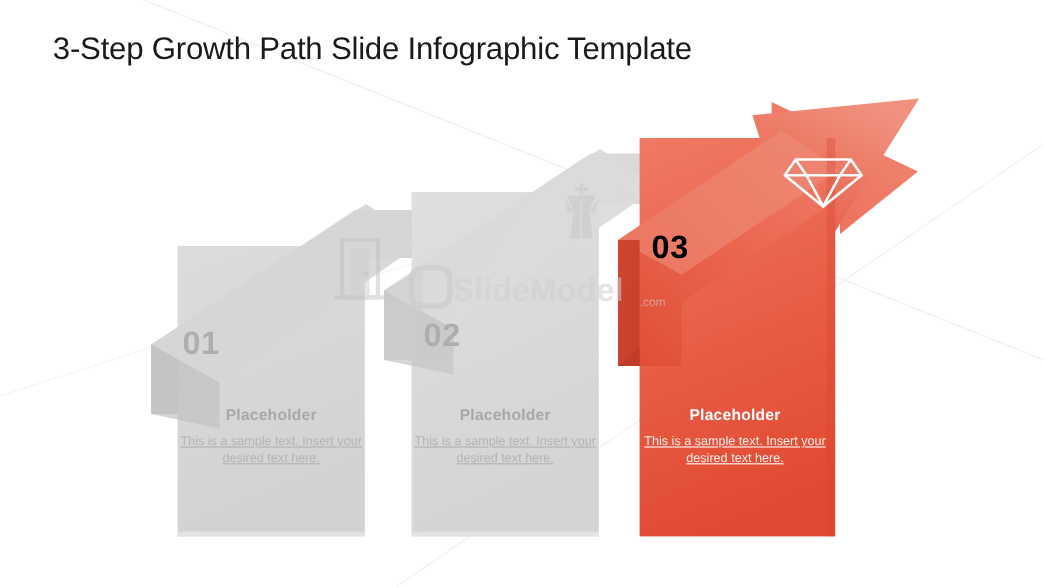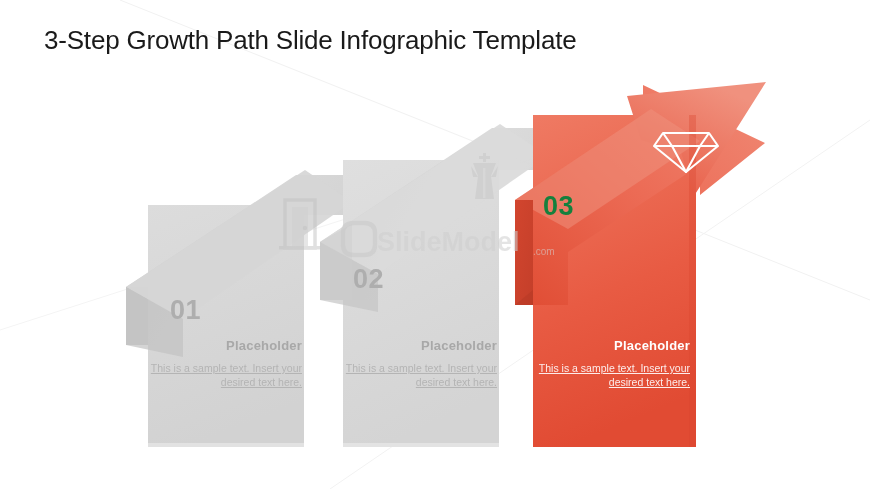--- a/index.html
+++ b/index.html
@@ -48,21 +48,21 @@
   .infographic {
     position: absolute;
     left: 0;
     top: 0;
     width: 870px;
     height: 489px;
   }
   
   .card-text {
     position: absolute;
-    text-align: right;
+    text-align: center;
     pointer-events: none;
   }
   .card-title {
     font-size: 13px;
     font-weight: bold;
     letter-spacing: 0.2px;
     margin: 0 0 9px 0;
   }
   .card-body {
     font-size: 10.5px;
@@ -76,21 +76,21 @@
   .red-body   { color: #fdeceb; }
 
   .step-number {
     position: absolute;
     font-size: 27px;
     font-weight: bold;
     letter-spacing: 0.5px;
     pointer-events: none;
   }
   .num-gray { color: #aeaeae; }
-  .num-white { color: #15803d; }
+  .num-white { color: #000000; }
 </style>
 </head>
 <body>
 
 <div id="slide">
 
   <svg class="bg-diagonals" width="870" height="489">
     <line x1="120" y1="0" x2="870" y2="300" stroke="#f1f1f1" stroke-width="1"></line>
     <line x1="330" y1="489" x2="870" y2="120" stroke="#f2f2f2" stroke-width="1"></line>
     <line x1="0" y1="330" x2="560" y2="150" stroke="#f4f4f4" stroke-width="1"></line>
@@ -215,21 +215,21 @@
   </svg>
 
   <svg class="watermark" width="230" height="48" viewBox="0 0 230 48">
     <g opacity="0.55">
       <path d="M 6,14 q 0,-10 11,-10 l 10,0 q 11,0 11,10 l 0,12 q 0,10 -11,10 l -10,0 q -11,0 -11,-10 Z" fill="none" stroke="#c9c9c9" stroke-width="4.5"></path>
       <text x="40" y="32" font-family="Liberation Sans, sans-serif" font-size="27" font-weight="bold" fill="#cfcfcf">SlideModel</text>
       <text x="196" y="36" font-family="Liberation Sans, sans-serif" font-size="10" fill="#d6d6d6">.com</text>
     </g>
   </svg>
 
-  <div class="step-number num-gray" style="left:170px; top:271px;margin-top:24px;">01</div>
+  <div class="step-number num-gray" style="left:152px; top:271px;">01</div>
   <div class="step-number num-gray" style="left:353px; top:244px;margin-top:20px;">02</div>
   <div class="step-number num-white" style="left:543px; top:191px;">03</div>
 
   <div class="card-text" style="left:150px; top:338px; width:152px;">
     <div class="card-title gray-title">Placeholder</div>
     <div class="card-body gray-body">This is a sample text. Insert your desired text here.</div>
   </div>
 
   <div class="card-text" style="left:345px; top:338px; width:152px;">
     <div class="card-title gray-title">Placeholder</div>

